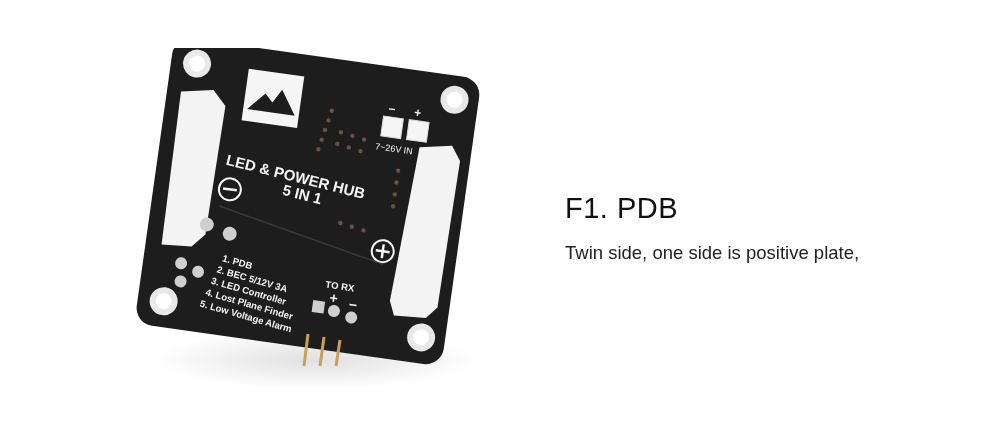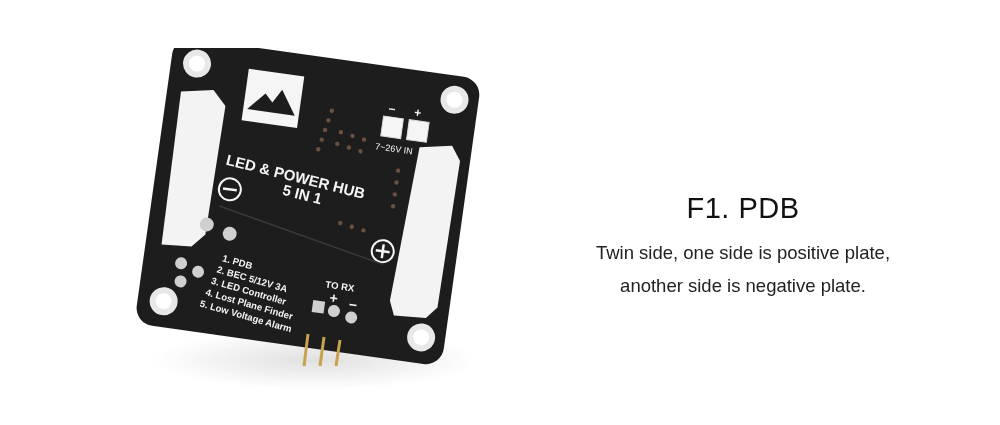--- a/index.html
+++ b/index.html
@@ -1,21 +1,21 @@
 <!DOCTYPE html>
 <html><head>
 <meta charset="utf-8">
 <style>
   html, body { margin:0; padding:0; }
   body { width:1000px; height:425px; background:#ffffff; position:relative; overflow:hidden; font-family:"Liberation Sans", sans-serif; }
   .scene { position:absolute; left:0; top:0; width:1000px; height:425px; }
   .shadow { position:absolute; left:150px; top:330px; width:330px; height:60px; border-radius:50%; background:radial-gradient(ellipse at center, rgba(0,0,0,0.12), rgba(0,0,0,0) 70%); }
   .board-wrap { position:absolute; left:130px; top:48px; width:350px; height:320px; }
   svg { display:block; }
-  .feature { position:absolute; left:543px; top:190px; width:400px; color:#111;text-align:center; }
+  .feature { position:absolute; left:565px; top:190px; width:400px; color:#111; }
   .feature-title { font-size:29px; font-weight:400; letter-spacing:0.5px; margin:0 0 10px 0; line-height:36px; }
   .feature-desc { font-size:18.5px; line-height:33px; color:#222; }
   .feature-desc span { display:block; }
 </style>
 </head>
 <body>
 
 <div class="scene">
   <div class="shadow"></div>
 
@@ -107,16 +107,15 @@
         <line x1="194" y1="289" x2="190" y2="318"></line>
         <line x1="210" y1="292" x2="206" y2="318"></line>
       </g>
     </svg>
   </div>
 
   <div class="feature">
     <div class="feature-title">F1. PDB</div>
     <div class="feature-desc">
       <span>Twin side, one side is positive plate,</span>
-      <span>another side is negative plate.</span>
     </div>
   </div>
 </div>
 
 </body></html>

